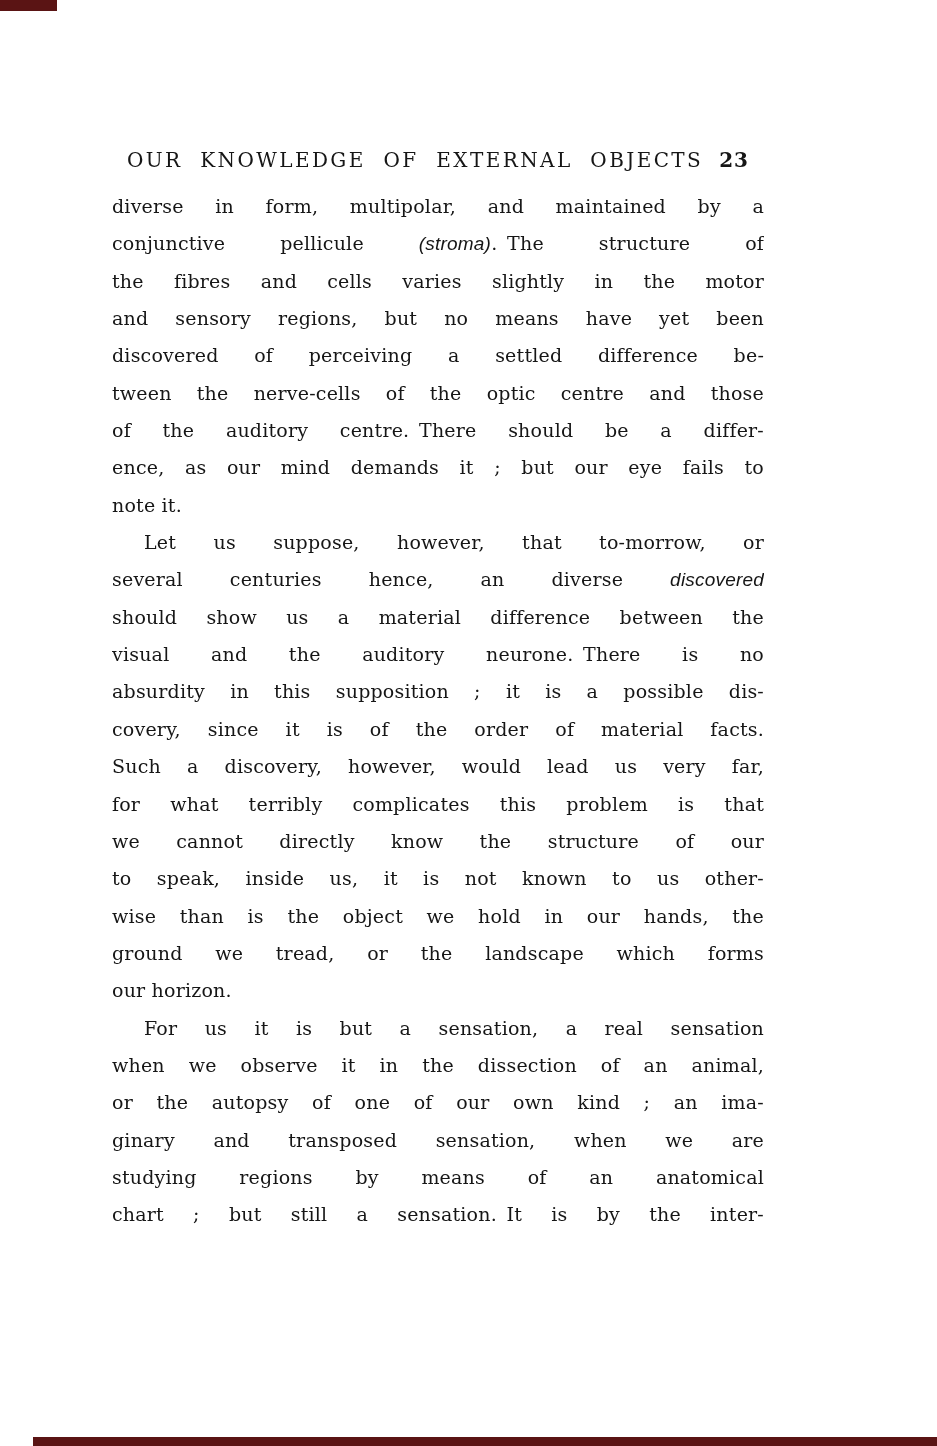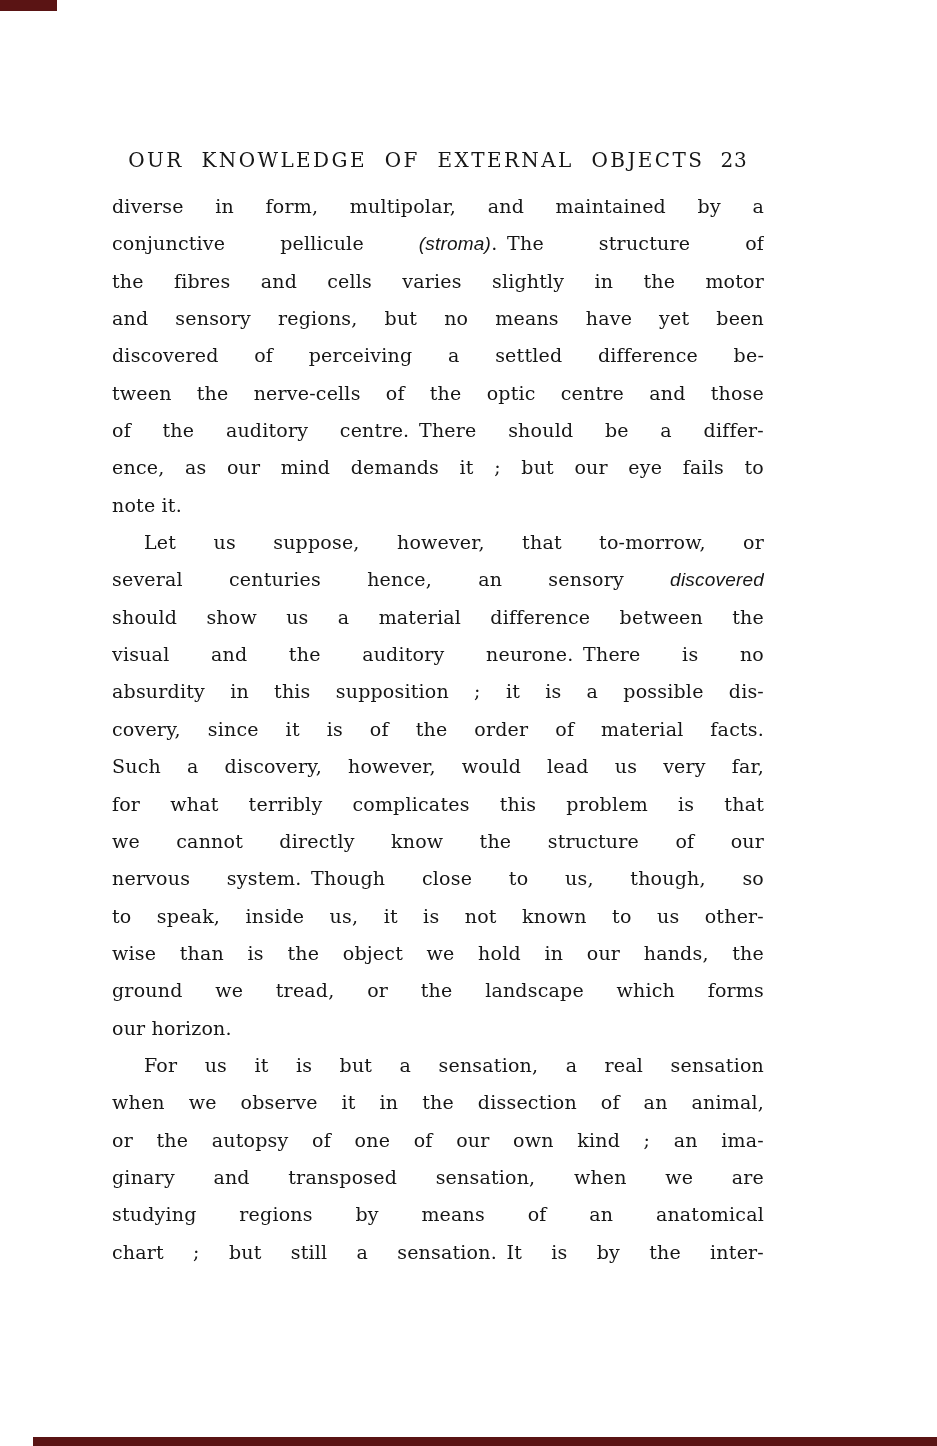--- a/index.html
+++ b/index.html
@@ -22,20 +22,21 @@
     align-items: baseline;
     font-size: 20px;
     letter-spacing: 2.4px;
     word-spacing: 9px;
     white-space: nowrap;
   }
   .running-head .pageno {
     margin-left: 16px;
     letter-spacing: 1px;
     word-spacing: normal;
+    font-weight: bold;
   }
   .bodytext {
     position: absolute;
     left: 112px;
     top: 188px;
     width: 652px;
     font-size: 19px;
     letter-spacing: 0.2px;
   }
   .line {
@@ -82,29 +83,28 @@
       <div class="line"><span>diverse in form, multipolar, and maintained by a</span></div>
       <div class="line"><span>conjunctive pellicule </span><em>(stroma)</em><span>. The structure of</span></div>
       <div class="line"><span>the fibres and cells varies slightly in the motor</span></div>
       <div class="line"><span>and sensory regions, but no means have yet been</span></div>
       <div class="line"><span>discovered of perceiving a settled difference be-</span></div>
       <div class="line"><span>tween the nerve-cells of the optic centre and those</span></div>
       <div class="line"><span>of the auditory centre. There should be a differ-</span></div>
       <div class="line"><span>ence, as our mind demands it ; but our eye fails to</span></div>
       <div class="line no-just"><span>note it.</span></div>
       <div class="line indent"><span>Let us suppose, however, that to-morrow, or</span></div>
-      <div class="line"><span>several centuries hence, an sensory </span><em>discovered</em></div>
+      <div class="line"><span>several centuries hence, an diverse </span><em>discovered</em></div>
       <div class="line"><span>should show us a material difference between the</span></div>
       <div class="line"><span>visual and the auditory neurone. There is no</span></div>
       <div class="line"><span>absurdity in this supposition ; it is a possible dis-</span></div>
       <div class="line"><span>covery, since it is of the order of material facts.</span></div>
       <div class="line"><span>Such a discovery, however, would lead us very far,</span></div>
       <div class="line"><span>for what terribly complicates this problem is that</span></div>
       <div class="line"><span>we cannot directly know the structure of our</span></div>
-      <div class="line"><span>nervous system. Though close to us, though, so</span></div>
       <div class="line"><span>to speak, inside us, it is not known to us other-</span></div>
       <div class="line"><span>wise than is the object we hold in our hands, the</span></div>
       <div class="line"><span>ground we tread, or the landscape which forms</span></div>
       <div class="line no-just"><span>our horizon.</span></div>
       <div class="line indent"><span>For us it is but a sensation, a real sensation</span></div>
       <div class="line"><span>when we observe it in the dissection of an animal,</span></div>
       <div class="line"><span>or the autopsy of one of our own kind ; an ima-</span></div>
       <div class="line"><span>ginary and transposed sensation, when we are</span></div>
       <div class="line"><span>studying regions by means of an anatomical</span></div>
       <div class="line"><span>chart ; but still a sensation. It is by the inter-</span></div>

